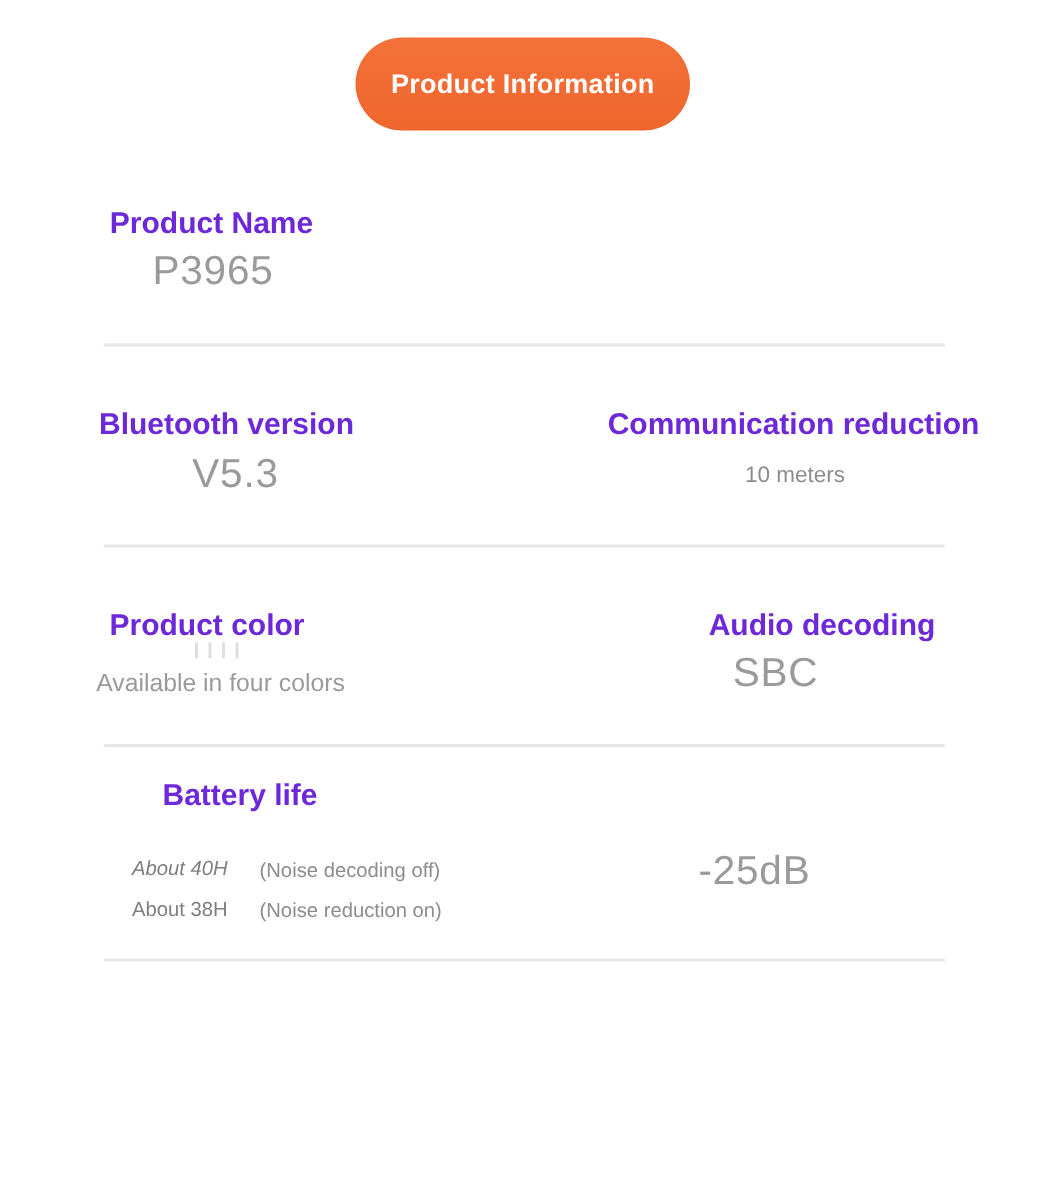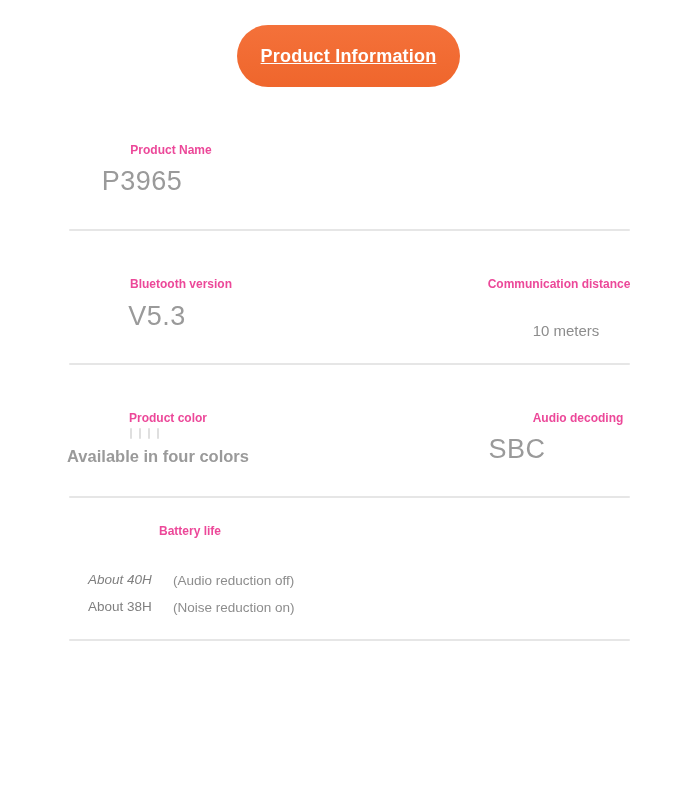--- a/index.html
+++ b/index.html
@@ -12,33 +12,33 @@
   }
   .pill {
     position:absolute; left:237px; top:25px;
     width:223px; height:62px;
     background:#f2692f;
     background:linear-gradient(180deg,#f4713a 0%,#ef662c 100%);
     border-radius:31px;
     display:flex; align-items:center; justify-content:center;
     color:#ffffff; font-size:18px; font-weight:700;
     letter-spacing:0.2px;
-    border:none; cursor:pointer;text-decoration:underline;
+    border:none; cursor:pointer;
   }
   .center {
     position:absolute;
     transform:translate(-50%,-50%);
     white-space:nowrap;
   }
   .leftpos {
     position:absolute;
     transform:translateY(-50%);
     white-space:nowrap;
   }
-  .lbl   { font-size:12px; font-weight:700; color:#ec4899;margin-left:30px; }
+  .lbl   { font-size:20px; font-weight:700; color:#6d28d9; }
   .val-big { font-size:27px; font-weight:400; color:#9a9a9a; letter-spacing:0.5px; }
   .val-sm  { font-size:15px; color:#8d8d8d; }
   .val-md  { font-size:16.5px; color:#9a9a9a; }
   .batt    { font-size:13.5px; color:#7f7f7f; }
   .note    { font-size:13.5px; color:#8d8d8d; }
   .divider {
     position:absolute; left:69px; width:561px; height:2px;
     background:#e6e6e6; border-radius:1px;
   }
   .artifact {
@@ -59,39 +59,40 @@
     <span>Product Information</span>
   </button>
 
   <div class="center lbl" style="left:141px; top:150px;">Product Name</div>
   <div class="center val-big" style="left:142px; top:181px;">P3965</div>
 
   <div class="divider" style="top:229px;"></div>
 
   <div class="center lbl" style="left:151px; top:284px;">Bluetooth version</div>
   <div class="center val-big" style="left:157px; top:316px;">V5.3</div>
-  <div class="center lbl" style="left:529px; top:284px;">Communication distance</div>
-  <div class="center val-sm" style="left:530px; top:330px;margin-left:36px;">10 meters</div>
+  <div class="center lbl" style="left:529px; top:284px;">Communication reduction</div>
+  <div class="center val-sm" style="left:530px; top:317px;">10 meters</div>
 
   <div class="divider" style="top:363px;"></div>
 
   <div class="center lbl" style="left:138px; top:418px;">Product color</div>
   <div class="artifact">
       <i></i>
       <i></i>
       <i></i>
       <i></i>
     </div>
-  <div class="center val-md" style="left:158px; top:456px;font-weight:bold;">Available in four colors</div>
+  <div class="center val-md" style="left:147px; top:456px;">Available in four colors</div>
   <div class="center lbl" style="left:548px; top:418px;">Audio decoding</div>
   <div class="center val-big" style="left:517px; top:449px;text-align:right;">SBC</div>
 
   <div class="divider" style="top:496px;"></div>
 
   <div class="center lbl" style="left:160px; top:531px;text-align:center;">Battery life</div>
   <div class="leftpos batt" style="left:88px; top:579px;font-style:italic;">About 40H</div>
-  <div class="leftpos note" style="left:173px; top:580px;">(Audio reduction off)</div>
+  <div class="leftpos note" style="left:173px; top:580px;">(Noise decoding off)</div>
   <div class="leftpos batt" style="left:88px; top:606px;">About 38H</div>
   <div class="leftpos note" style="left:173px; top:607px;text-align:right;">(Noise reduction on)</div>
+  <div class="center val-big" style="left:503px; top:581px;">-25dB</div>
 
   <div class="divider" style="top:639px;"></div>
 
 </div>
 
 </body></html>

